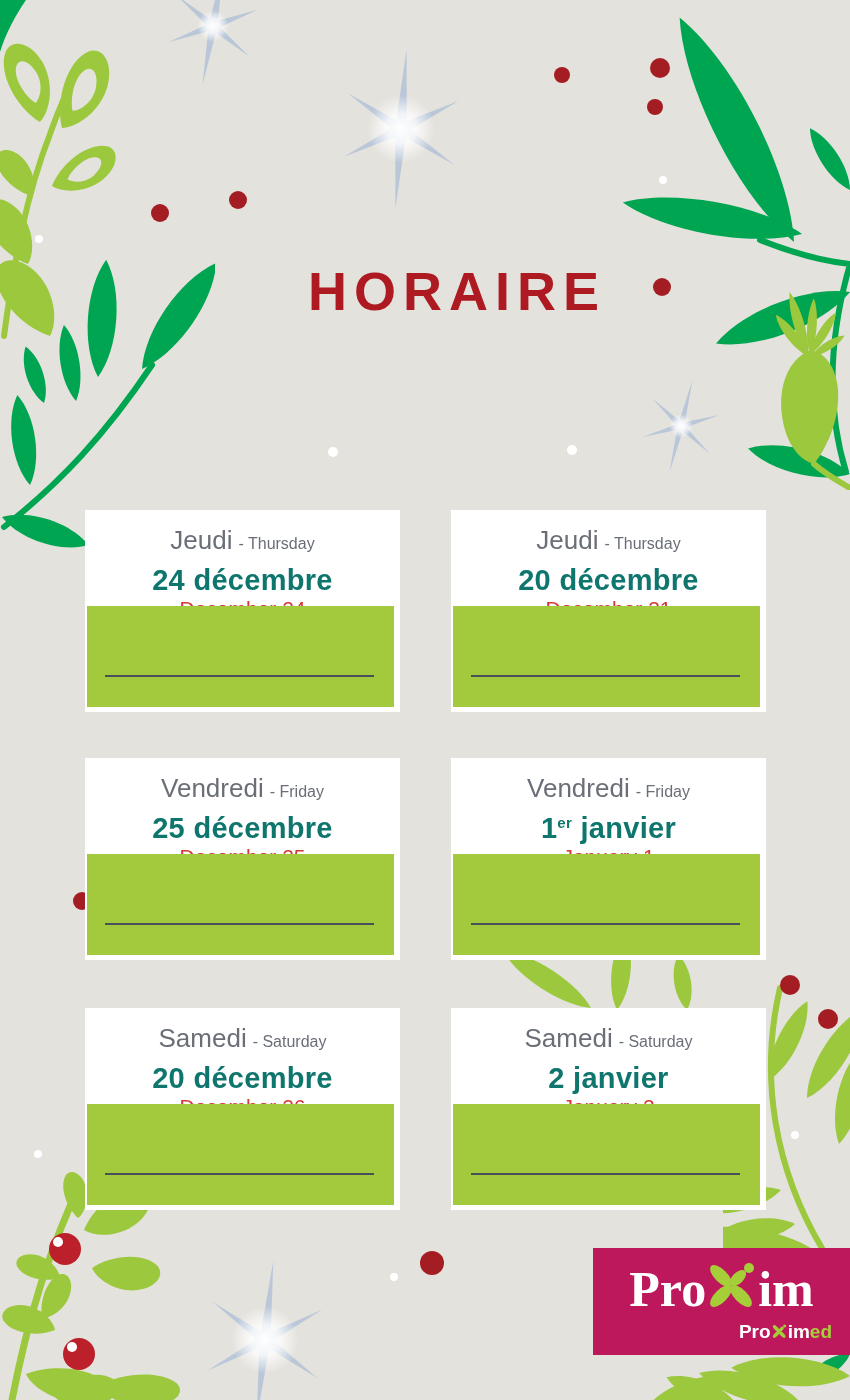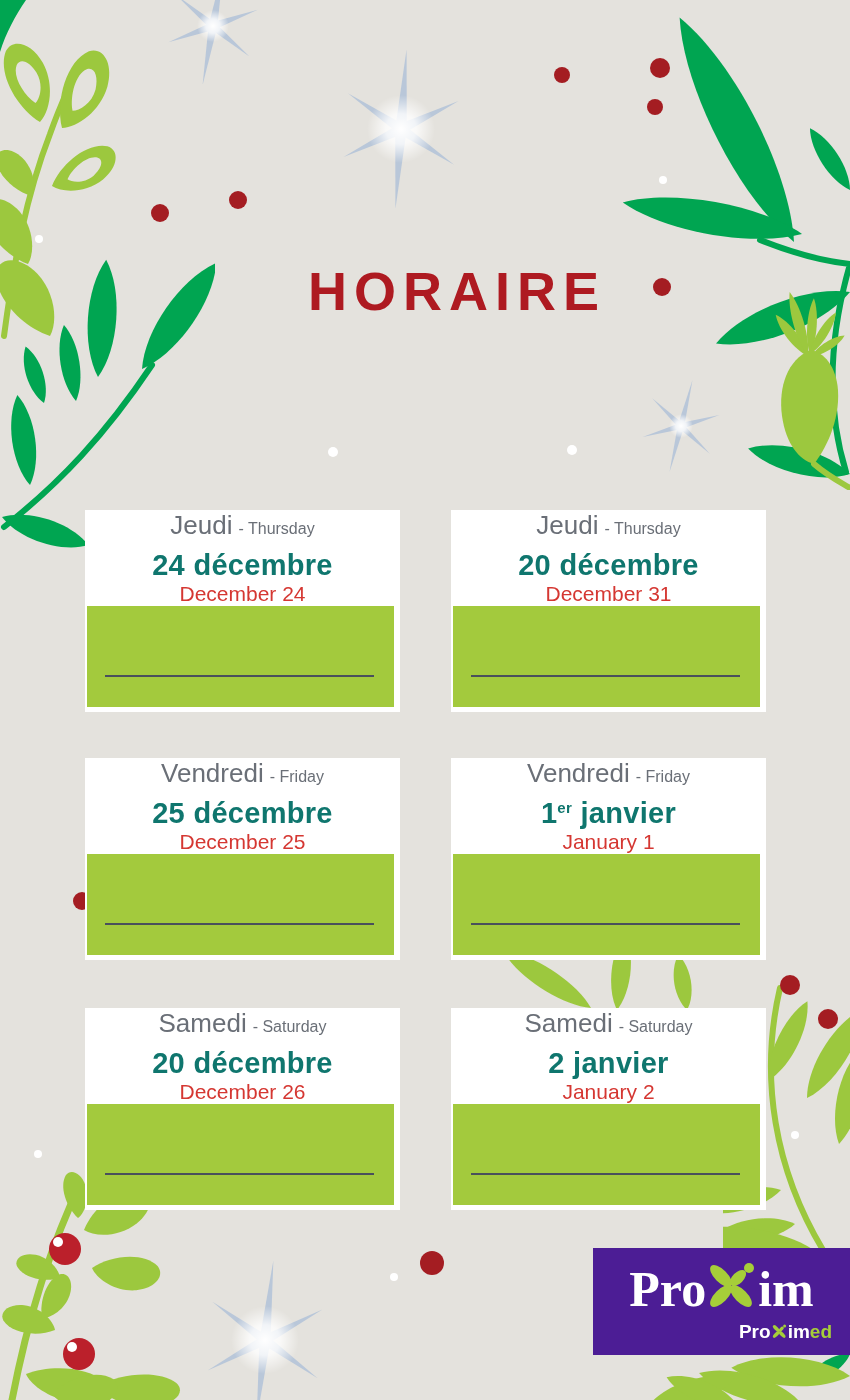--- a/index.html
+++ b/index.html
@@ -13,32 +13,32 @@
 
   .title{position:absolute;top:256px;left:4px;width:100%;text-align:center;
          color:#ae1a21;font-weight:800;z-index:1;margin-left:28px;}
   .t-big{font-size:54px;line-height:70px;letter-spacing:7px;}
   .t-sub{font-size:30px;line-height:46px;letter-spacing:2px;margin-top:6px;}
 
   .card{position:absolute;width:315px;height:202px;background:#ffffff;z-index:1;}
   #card0{left:85px;top:510px}#card1{left:451px;top:510px}
   #card2{left:85px;top:758px}#card3{left:451px;top:758px}
   #card4{left:85px;top:1008px}#card5{left:451px;top:1008px}
-  .card-head{padding-top:0;text-align:center;}
+  .card-head{padding-top:15px;text-align:center;}
   .day-line{line-height:30px;color:#6a6f77;}
   .day-fr{font-size:26px;}
   .day-en{font-size:16px;margin-left:6px;}
   .date-fr{font-size:29px;font-weight:800;color:#0f766e;line-height:32px;letter-spacing:0.3px;}
   .date-fr sup{font-size:15px;vertical-align:10px;font-weight:700;}
   .date-en{font-size:21px;color:#d53732;line-height:26px;}
   .slot{position:absolute;left:2px;right:6px;top:96px;bottom:5px;background:#a3ca3d;}
   .write-line{position:absolute;left:18px;right:20px;top:69px;height:2px;background:#49505c;}
 
   #logo-box{position:absolute;left:593px;top:1248px;width:257px;height:107px;
-            background:#4c1d95;z-index:2;}
+            background:#be185d;z-index:2;}
   .brand{display:flex;justify-content:center;align-items:center;height:66px;margin-top:8px;
          color:#ffffff;font-family:"Liberation Serif",serif;font-size:50px;font-weight:700;}
   .fx{width:50px;height:50px;margin:0 1px 6px 1px;}
   .sub{position:absolute;right:18px;bottom:12px;color:#ffffff;
        font-family:Liberation Sans, sans-serif;font-size:19px;font-weight:700;}
   .sub .green{color:#a6ce39;}
   .fx-s{width:15px;height:15px;vertical-align:-1px;margin:0 1px;}
 </style>
 </head>
 <body>

